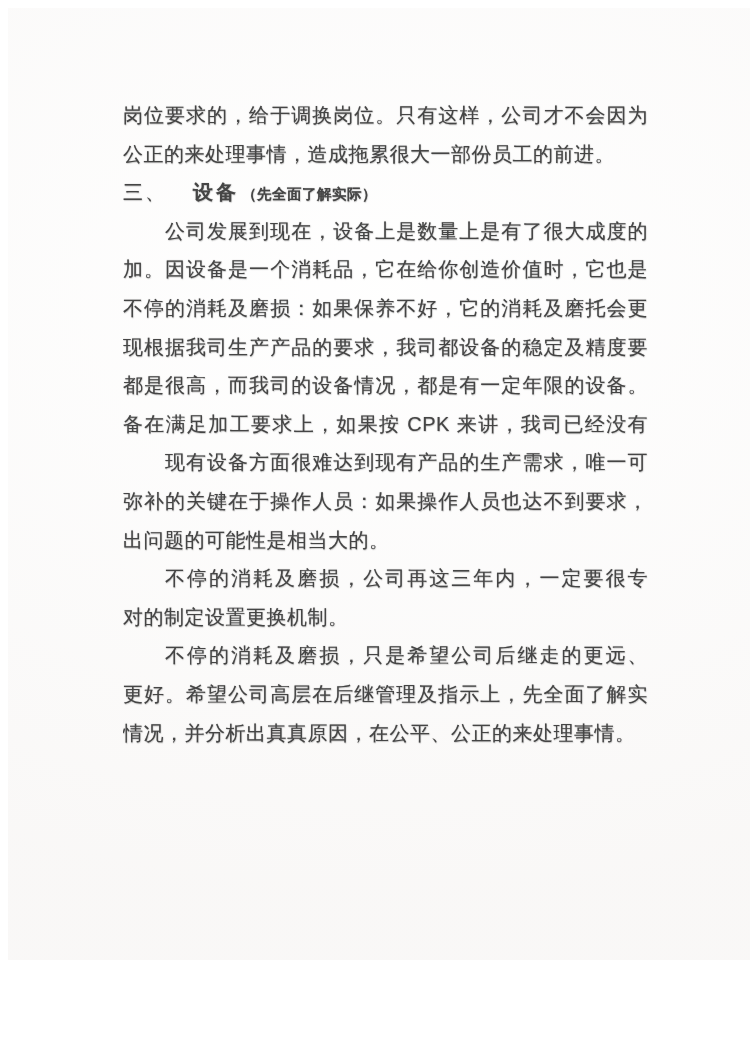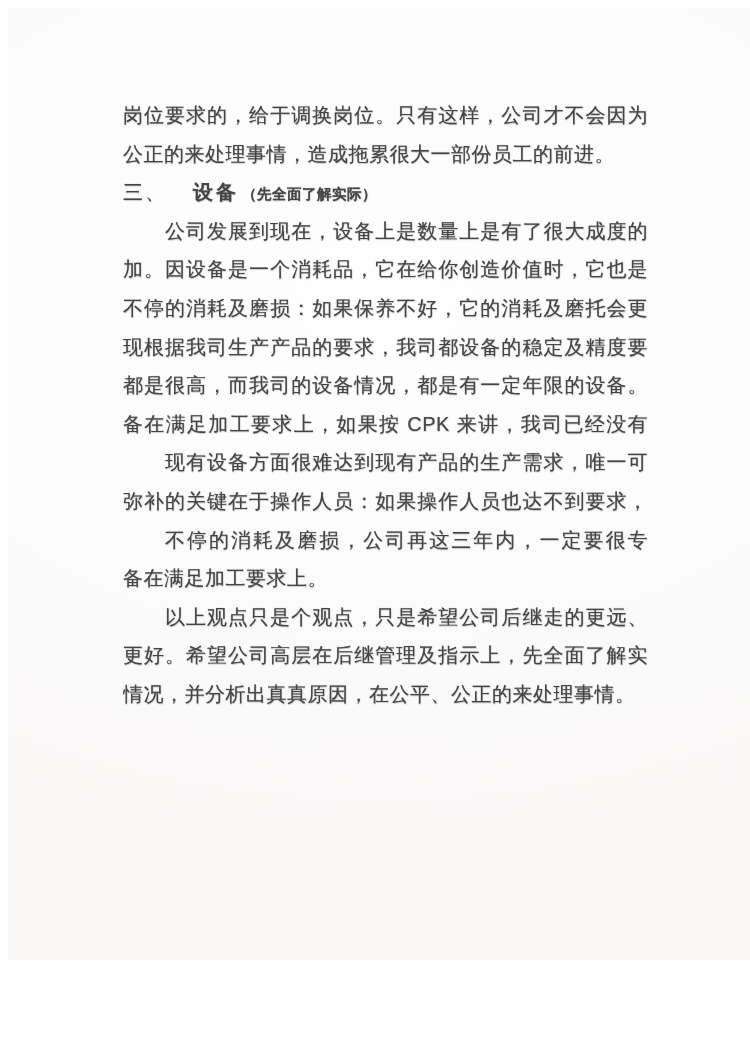--- a/index.html
+++ b/index.html
@@ -74,22 +74,23 @@
 
     <div class="line indent">公司发展到现在，设备上是数量上是有了很大成度的增</div>
     <div class="line">加。因设备是一个消耗品，它在给你创造价值时，它也是在</div>
     <div class="line">不停的消耗及磨损：如果保养不好，它的消耗及磨托会更快。</div>
     <div class="line">现根据我司生产产品的要求，我司都设备的稳定及精度要求</div>
     <div class="line">都是很高，而我司的设备情况，都是有一定年限的设备。设</div>
     <div class="line">备在满足加工要求上，如果按 CPK 来讲，我司已经没有几台。</div>
 
     <div class="line indent">现有设备方面很难达到现有产品的生产需求，唯一可以</div>
     <div class="line">弥补的关键在于操作人员：如果操作人员也达不到要求，那</div>
+    <div class="line short">出问题的可能性是相当大的。</div>
 
     <div class="line indent">不停的消耗及磨损，公司再这三年内，一定要很专</div>
-    <div class="line short">备在满足加工要求上。</div>
+    <div class="line short">对的制定设置更换机制。</div>
 
-    <div class="line indent">以上观点只是个观点，只是希望公司后继走的更远、</div>
+    <div class="line indent">不停的消耗及磨损，只是希望公司后继走的更远、</div>
     <div class="line">更好。希望公司高层在后继管理及指示上，先全面了解实际</div>
     <div class="line short">情况，并分析出真真原因，在公平、公正的来处理事情。</div>
 
   </div>
 </div>
 
 </body></html>

